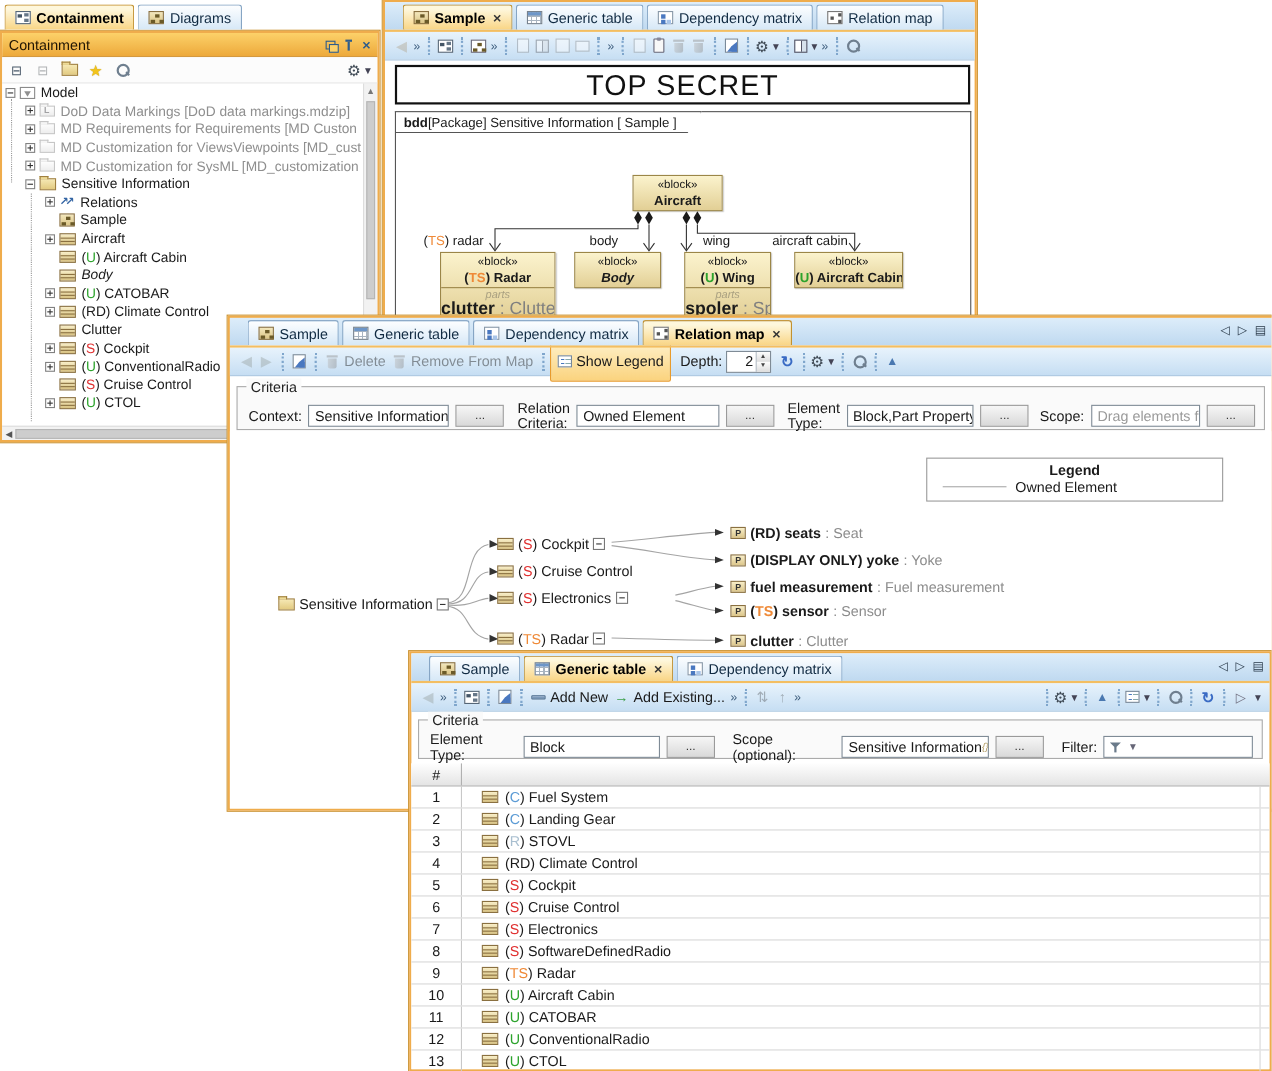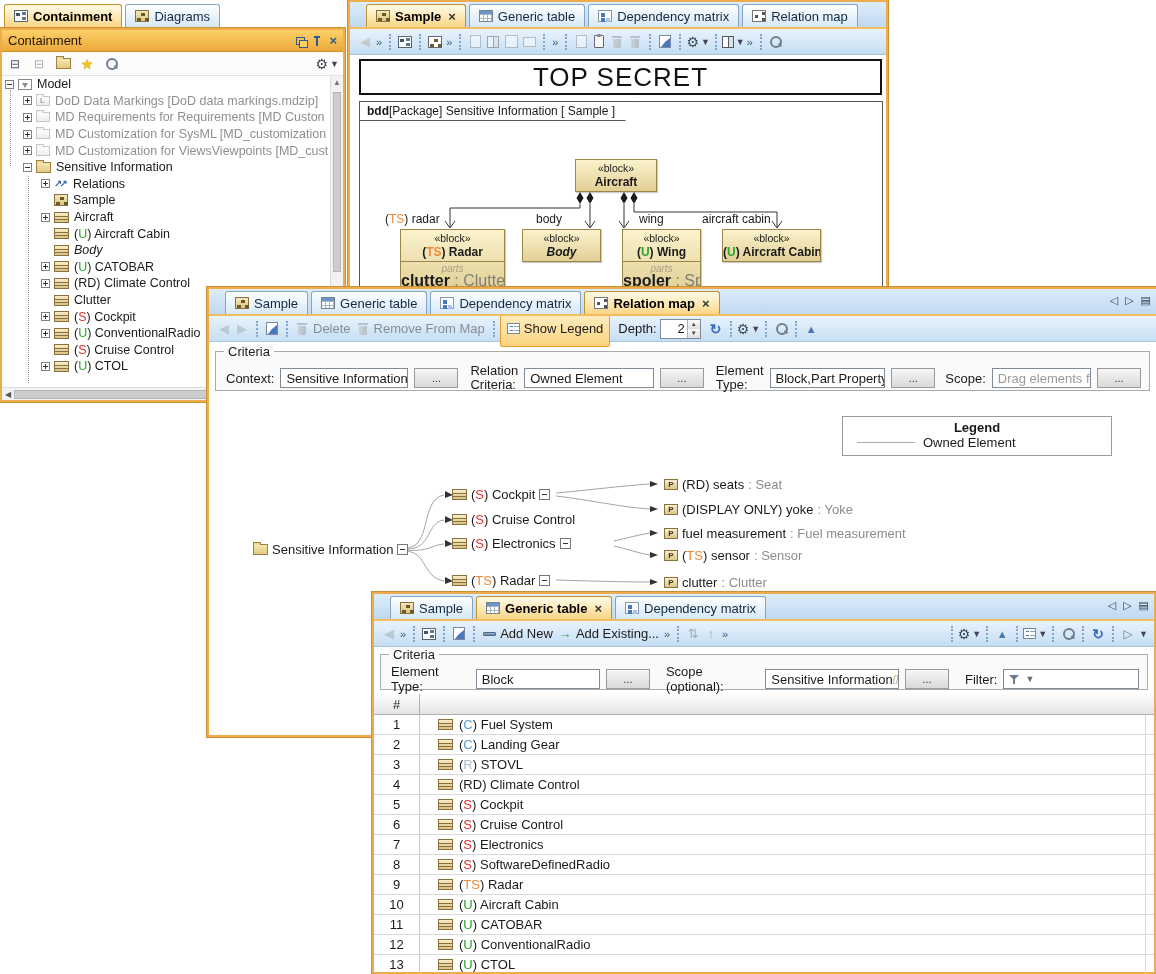--- a/index.html
+++ b/index.html
@@ -112,21 +112,21 @@
 #w3{left:207px;top:287px;width:951px;height:450px;z-index:3}
 .btn-or{display:inline-flex;align-items:center;height:37px;padding:0 6px;background:linear-gradient(#FEF0C8,#FBD37E);border:1px solid #E89B2D;border-radius:2px;gap:4px;font-size:13px}
 .spin{display:inline-flex;height:20px;border:1px solid #7F8B96;background:#fff}
 .spin .val{width:26px;text-align:right;padding:1px 2px 0 0;font-size:13px}
 .spinb{width:13px;display:flex;flex-direction:column;border-left:1px solid #AAB4BE}
 .spinb span{flex:1;display:flex;align-items:center;justify-content:center;font-size:6px;color:#444;background:linear-gradient(#FDFDFD,#DDD)}
 .rmcanvas{position:absolute;left:0;top:103px;right:0;bottom:0;background:#fff}
 .gnode,.gleaf,.groot{position:absolute;display:flex;align-items:center;height:16px;font-size:13px;white-space:nowrap;gap:4px}
 .gexp{width:11px;height:11px;border:1px solid #777;background:#fff;position:relative;flex:none}
 .gexp::before{content:"";position:absolute;left:2px;right:2px;top:4px;height:1px;background:#333}
-.lname{font-weight:normal;color:#1a1a1a}
+.lname{font-weight:bold;color:#1a1a1a}
 .ltype{color:#8C8C8C}
 .ltype::before{content:" : "}
 .legend{position:absolute;left:633px;top:127px;width:270px;height:40px;border:1px solid #9A9A9A;background:#fff}
 .legend .lt{text-align:center;font-weight:bold;font-size:13px;padding-top:3px}
 .legend .le{display:flex;align-items:center;gap:8px;padding-left:14px;font-size:13px}
 .legend .ln{width:58px;height:1px;background:#AAA}
 
 #w4{left:372px;top:592px;width:784px;height:382px;z-index:4}
 .gtable{position:absolute;left:0;top:100px;right:0;bottom:0;background:#fff}
 .thead{display:flex;height:21px;background:linear-gradient(#FEFEFE,#E4E4E4);border-bottom:1px solid #B0B0B0;font-size:13px}
@@ -195,27 +195,27 @@
     <div class="trow dim">
         <span style="width:21px"></span>
         <span class="exp plus"></span>
         <span class="i-pkg icon"></span>
         <span class="lbl">MD Requirements for Requirements [MD Custon</span>
       </div>
     <div class="trow dim">
         <span style="width:21px"></span>
         <span class="exp plus"></span>
         <span class="i-pkg icon"></span>
-        <span class="lbl">MD Customization for SysML [MD_customization</span>
+        <span class="lbl">MD Customization for ViewsViewpoints [MD_cust</span>
       </div>
     <div class="trow dim">
         <span style="width:21px"></span>
         <span class="exp plus"></span>
         <span class="i-pkg icon"></span>
-        <span class="lbl">MD Customization for ViewsViewpoints [MD_cust</span>
+        <span class="lbl">MD Customization for SysML [MD_customization</span>
       </div>
     <div class="trow">
         <span style="width:21px"></span>
         <span class="exp"></span>
         <span class="i-folder icon"></span>
         <span class="lbl">Sensitive Information</span>
       </div>
     <div class="trow">
         <span style="width:39px"></span>
         <span class="exp plus"></span>

